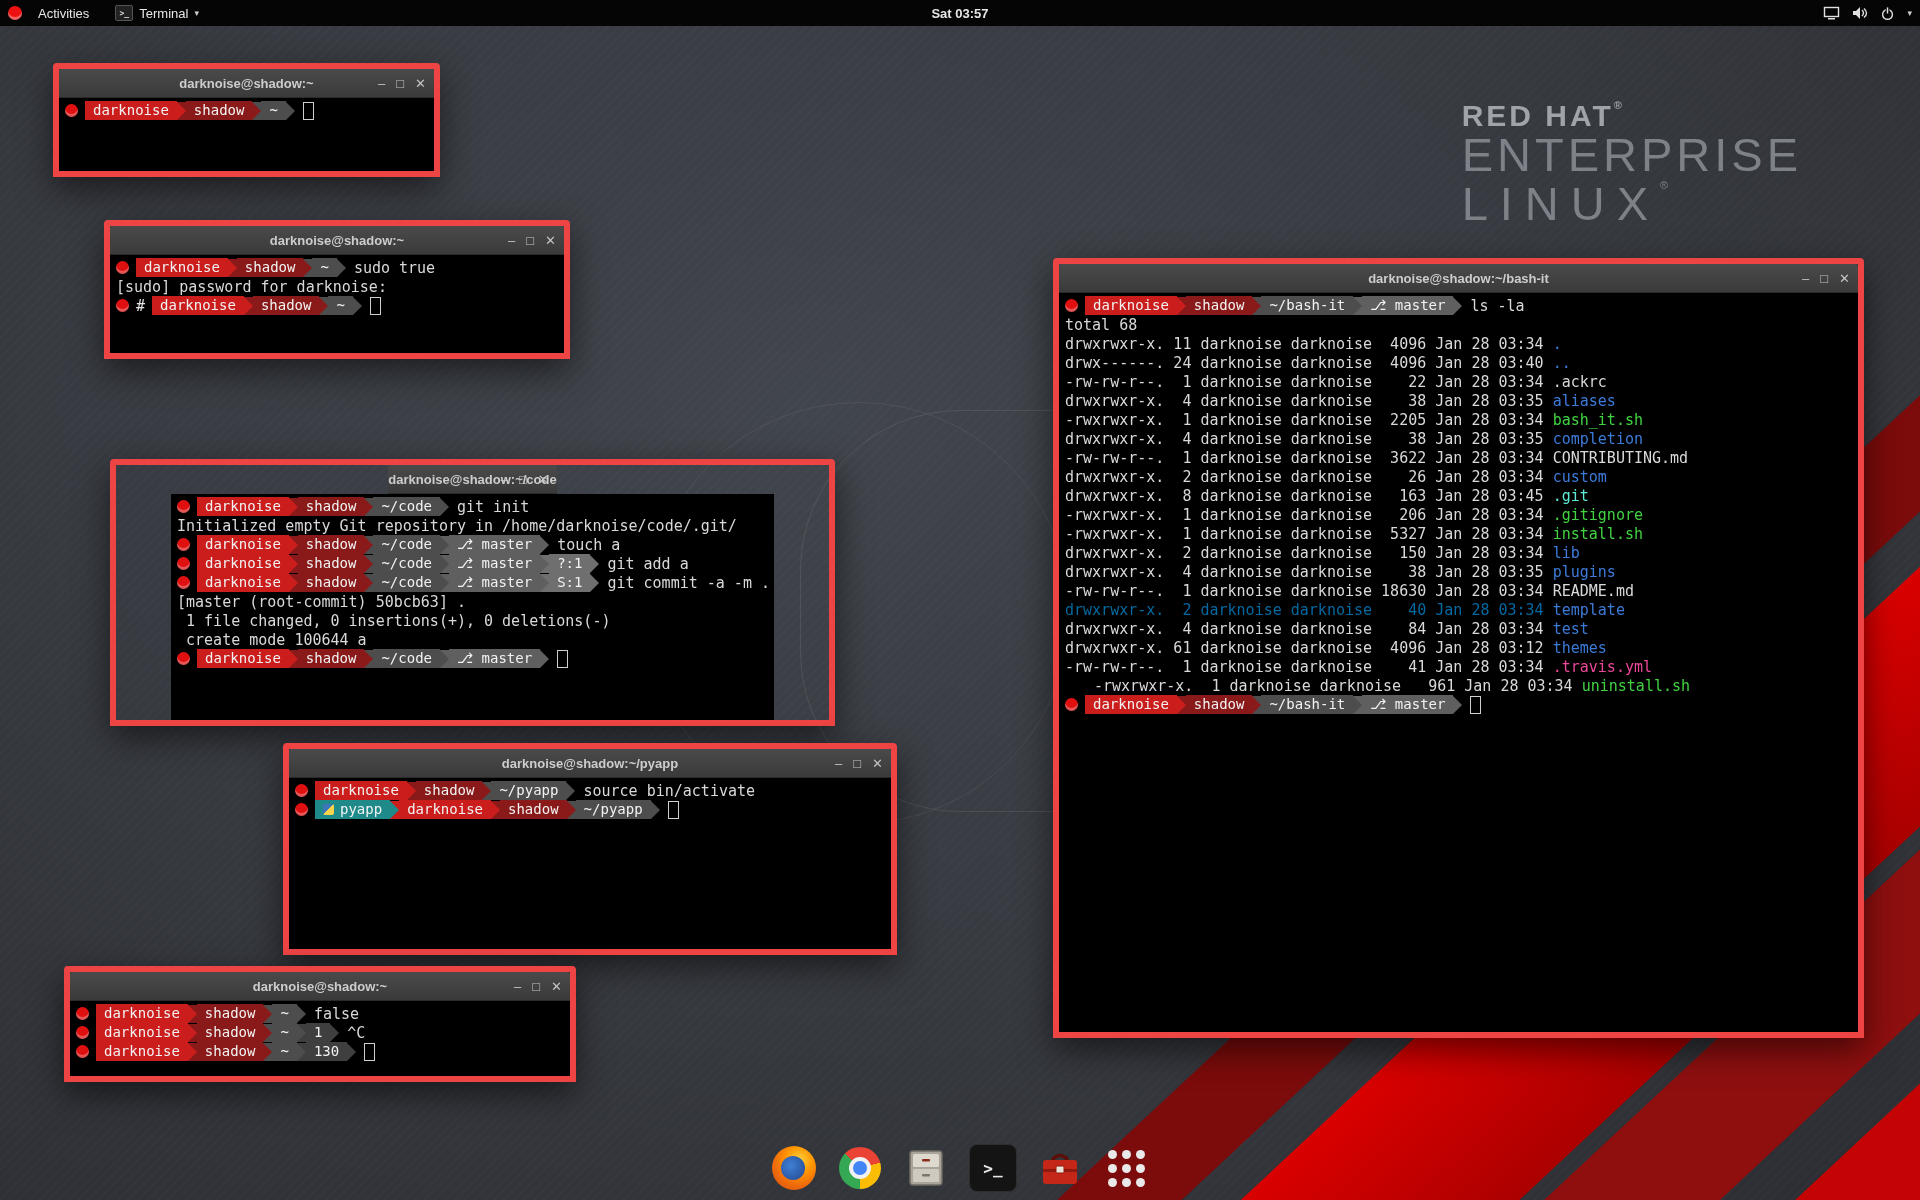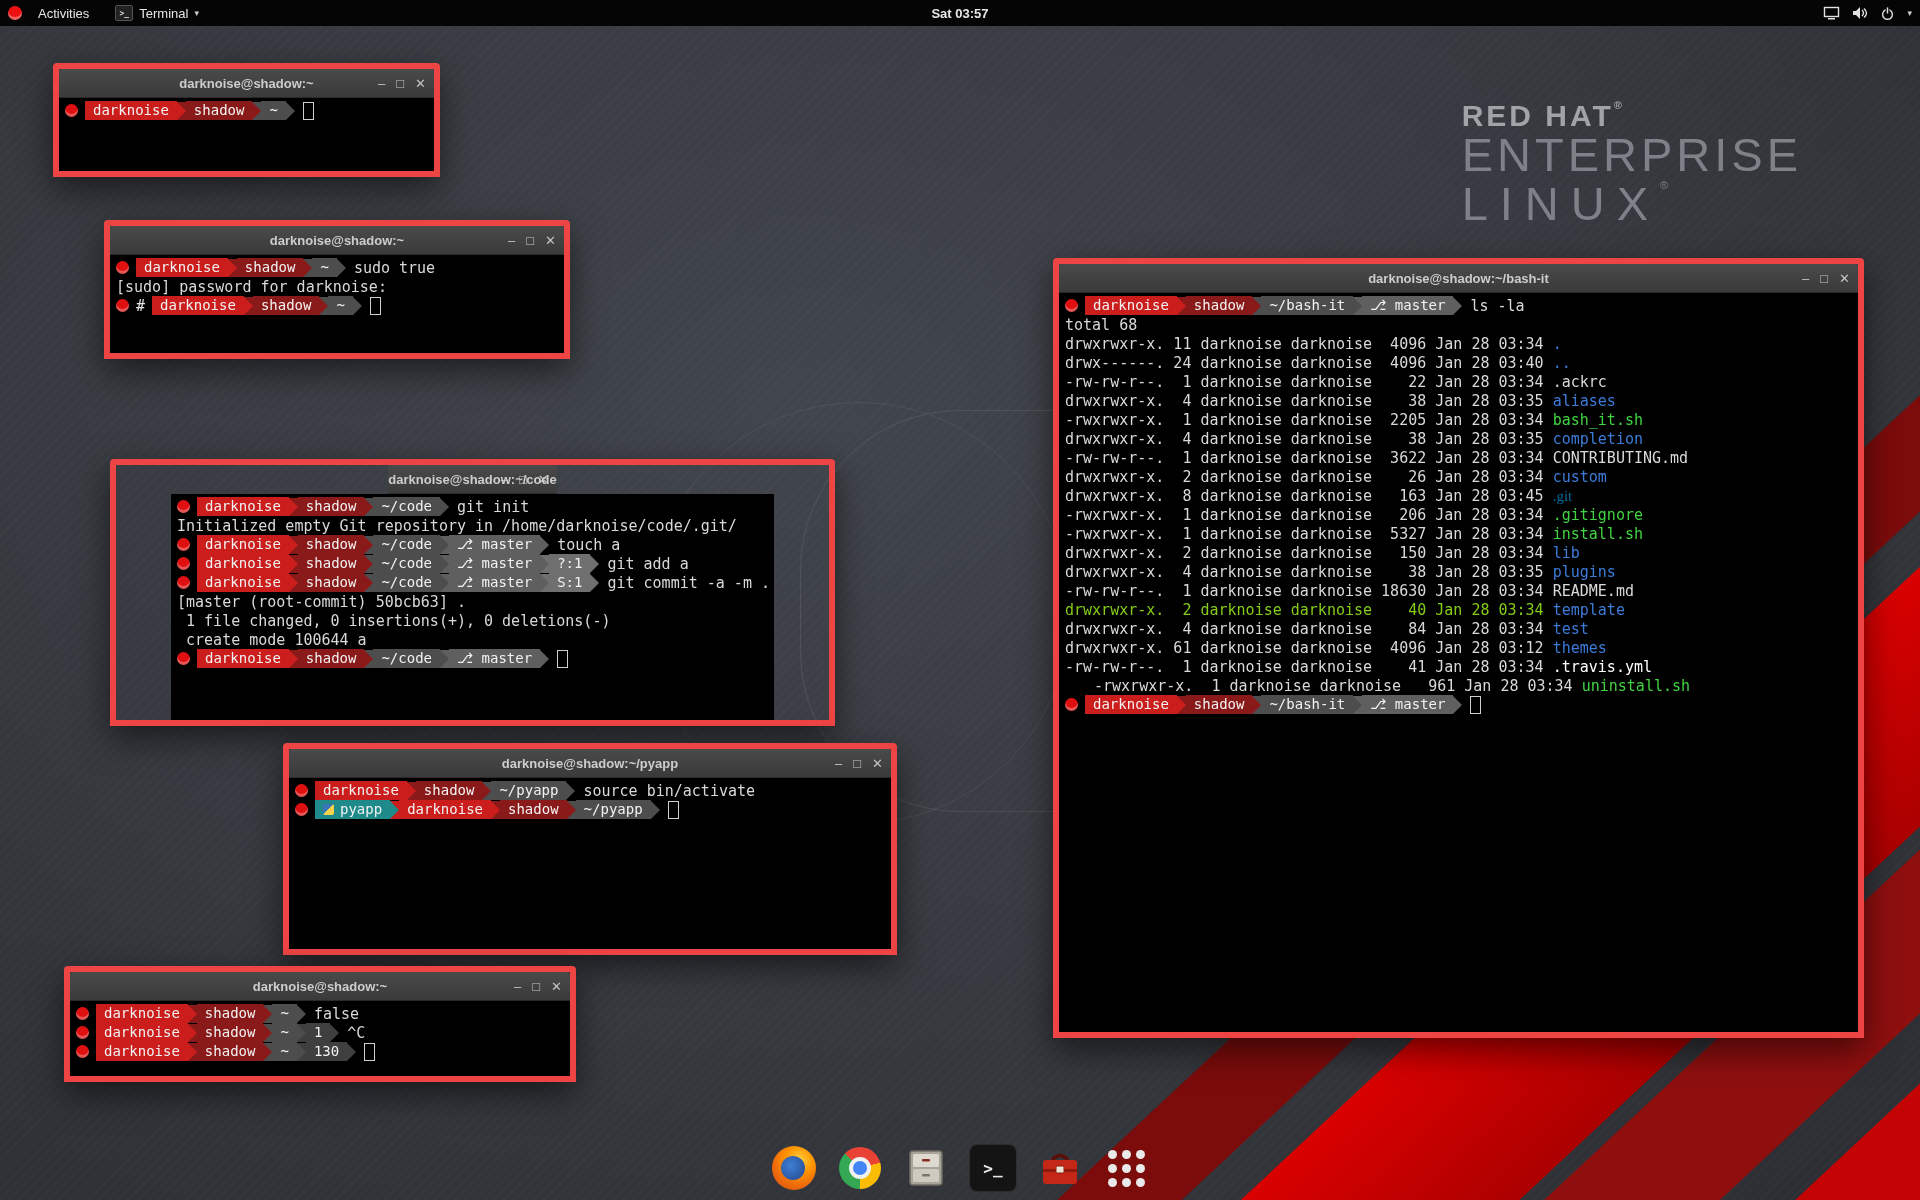--- a/index.html
+++ b/index.html
@@ -225,30 +225,30 @@
         <div class="tline"><span class="hat"></span><span class="seg" style="background: rgb(204, 29, 29);">darknoise</span><span class="arrow" style="border-left-color: rgb(204, 29, 29); background: rgb(138, 26, 26);"></span><span class="seg" style="background: rgb(138, 26, 26);">shadow</span><span class="arrow" style="border-left-color: rgb(138, 26, 26); background: rgb(77, 77, 77);"></span><span class="seg" style="background: rgb(77, 77, 77);">~/bash-it</span><span class="arrow" style="border-left-color: rgb(77, 77, 77); background: rgb(95, 95, 95);"></span><span class="seg" style="background: rgb(95, 95, 95);">⎇ master</span><span class="arrow" style="border-left-color: rgb(95, 95, 95); background: transparent;"></span><span class="cmd">ls -la</span></div>
         <div class="tline"><span class="outtext"><span style="color: rgb(217, 217, 217);">total 68</span></span></div>
         <div class="tline"><span class="outtext"><span style="color: rgb(217, 217, 217);">drwxrwxr-x. 11 darknoise darknoise  4096 Jan 28 03:34 </span><span style="color: rgb(61, 123, 217);">.</span></span></div>
         <div class="tline"><span class="outtext"><span style="color: rgb(217, 217, 217);">drwx------. 24 darknoise darknoise  4096 Jan 28 03:40 </span><span style="color: rgb(61, 123, 217);">..</span></span></div>
         <div class="tline"><span class="outtext"><span style="color: rgb(217, 217, 217);">-rw-rw-r--.  1 darknoise darknoise    22 Jan 28 03:34 </span><span style="color: rgb(217, 217, 217);">.ackrc</span></span></div>
         <div class="tline"><span class="outtext"><span style="color: rgb(217, 217, 217);">drwxrwxr-x.  4 darknoise darknoise    38 Jan 28 03:35 </span><span style="color: rgb(61, 123, 217);">aliases</span></span></div>
         <div class="tline"><span class="outtext"><span style="color: rgb(217, 217, 217);">-rwxrwxr-x.  1 darknoise darknoise  2205 Jan 28 03:34 </span><span style="color: rgb(65, 211, 65);">bash_it.sh</span></span></div>
         <div class="tline"><span class="outtext"><span style="color: rgb(217, 217, 217);">drwxrwxr-x.  4 darknoise darknoise    38 Jan 28 03:35 </span><span style="color: rgb(61, 123, 217);">completion</span></span></div>
         <div class="tline"><span class="outtext"><span style="color: rgb(217, 217, 217);">-rw-rw-r--.  1 darknoise darknoise  3622 Jan 28 03:34 </span><span style="color: rgb(217, 217, 217);">CONTRIBUTING.md</span></span></div>
         <div class="tline"><span class="outtext"><span style="color: rgb(217, 217, 217);">drwxrwxr-x.  2 darknoise darknoise    26 Jan 28 03:34 </span><span style="color: rgb(61, 123, 217);">custom</span></span></div>
-        <div class="tline"><span class="outtext"><span style="color: rgb(217, 217, 217);">drwxrwxr-x.  8 darknoise darknoise   163 Jan 28 03:45 </span><span style="color: #0369a1; font-family: Liberation Serif, serif;">.git</span></span></div>
+        <div class="tline"><span class="outtext"><span style="color: rgb(217, 217, 217);">drwxrwxr-x.  8 darknoise darknoise   163 Jan 28 03:45 </span><span style="color: #5eead4;">.git</span></span></div>
         <div class="tline"><span class="outtext"><span style="color: rgb(217, 217, 217);">-rwxrwxr-x.  1 darknoise darknoise   206 Jan 28 03:34 </span><span style="color: rgb(65, 211, 65);">.gitignore</span></span></div>
         <div class="tline"><span class="outtext"><span style="color: rgb(217, 217, 217);">-rwxrwxr-x.  1 darknoise darknoise  5327 Jan 28 03:34 </span><span style="color: rgb(65, 211, 65);">install.sh</span></span></div>
         <div class="tline"><span class="outtext"><span style="color: rgb(217, 217, 217);">drwxrwxr-x.  2 darknoise darknoise   150 Jan 28 03:34 </span><span style="color: rgb(61, 123, 217);">lib</span></span></div>
         <div class="tline"><span class="outtext"><span style="color: rgb(217, 217, 217);">drwxrwxr-x.  4 darknoise darknoise    38 Jan 28 03:35 </span><span style="color: rgb(61, 123, 217);">plugins</span></span></div>
         <div class="tline"><span class="outtext"><span style="color: rgb(217, 217, 217);">-rw-rw-r--.  1 darknoise darknoise 18630 Jan 28 03:34 </span><span style="color: rgb(217, 217, 217);">README.md</span></span></div>
-        <div class="tline"><span class="outtext"><span style="color: #84cc16; margin-top: 20px;">drwxrwxr-x.  2 darknoise darknoise    40 Jan 28 03:34 </span><span style="color: rgb(61, 123, 217);">template</span></span></div>
+        <div class="tline"><span class="outtext"><span style="color: #0369a1; margin-top: 20px;">drwxrwxr-x.  2 darknoise darknoise    40 Jan 28 03:34 </span><span style="color: rgb(61, 123, 217);">template</span></span></div>
         <div class="tline"><span class="outtext"><span style="color: rgb(217, 217, 217);">drwxrwxr-x.  4 darknoise darknoise    84 Jan 28 03:34 </span><span style="color: rgb(61, 123, 217);">test</span></span></div>
         <div class="tline"><span class="outtext"><span style="color: rgb(217, 217, 217);">drwxrwxr-x. 61 darknoise darknoise  4096 Jan 28 03:12 </span><span style="color: rgb(61, 123, 217);">themes</span></span></div>
-        <div class="tline"><span class="outtext"><span style="color: rgb(217, 217, 217);">-rw-rw-r--.  1 darknoise darknoise    41 Jan 28 03:34 </span><span style="color: #ffffff;">.travis.yml</span></span></div>
+        <div class="tline"><span class="outtext"><span style="color: rgb(217, 217, 217);">-rw-rw-r--.  1 darknoise darknoise    41 Jan 28 03:34 </span><span style="color: #ec4899;">.travis.yml</span></span></div>
         <div class="tline"><span class="outtext"><span style="color: rgb(217, 217, 217); margin-left: 29px;">-rwxrwxr-x.  1 darknoise darknoise   961 Jan 28 03:34 </span><span style="color: rgb(65, 211, 65);">uninstall.sh</span></span></div>
         <div class="tline"><span class="hat"></span><span class="seg" style="background: rgb(204, 29, 29);">darknoise</span><span class="arrow" style="border-left-color: rgb(204, 29, 29); background: rgb(138, 26, 26);"></span><span class="seg" style="background: rgb(138, 26, 26);">shadow</span><span class="arrow" style="border-left-color: rgb(138, 26, 26); background: rgb(77, 77, 77);"></span><span class="seg" style="background: rgb(77, 77, 77);">~/bash-it</span><span class="arrow" style="border-left-color: rgb(77, 77, 77); background: rgb(95, 95, 95);"></span><span class="seg" style="background: rgb(95, 95, 95);">⎇ master</span><span class="arrow" style="border-left-color: rgb(95, 95, 95); background: transparent;"></span><span class="cursor"></span></div>
       </div>
     </div>
   </div>
 
 <div id="dock">
   <div class="dock-icon">
       <div class="ff"></div>
     </div>

